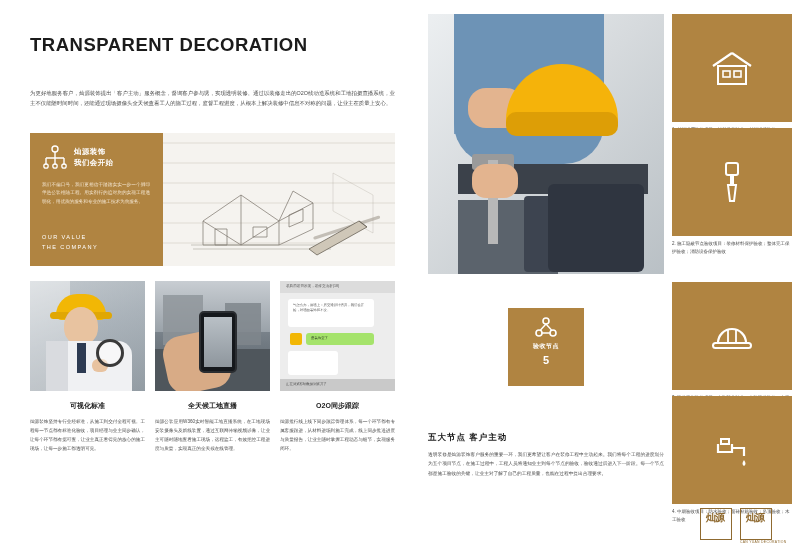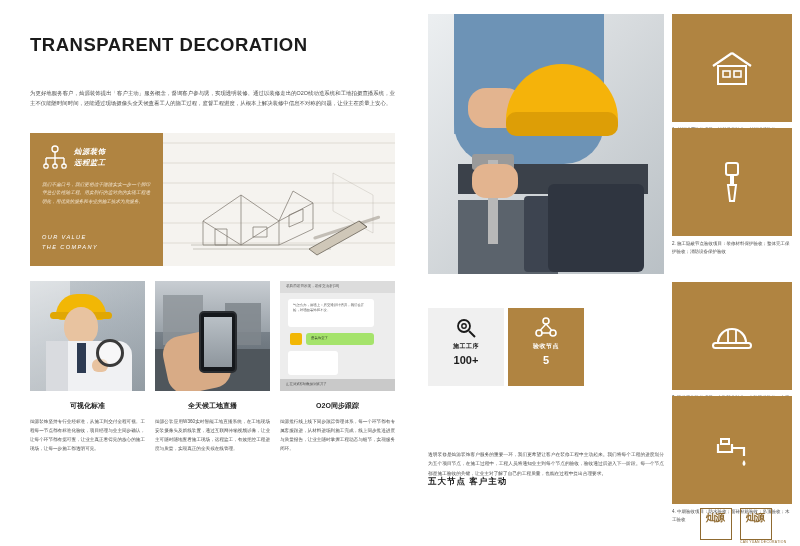--- a/index.html
+++ b/index.html
@@ -23,21 +23,21 @@
   .title-cn{
     position:absolute;left:30px;top:60px;
     font-size:17px;font-weight:bold;color:#1b1b1b;letter-spacing:1px;
   }
   .intro{
     position:absolute;left:30px;top:88px;width:365px;
     font-size:5.4px;line-height:1.85;color:#4a4a4a;text-align:justify;
   }
 
   
-  .hero{position:absolute;left:30px;top:133px;width:365px;height:133px;font-style:italic;}
+  .hero{position:absolute;left:30px;top:133px;width:365px;height:133px;}
   .hero-gold{
     position:absolute;left:0;top:0;width:133px;height:133px;
     background:#b08441;
   }
   .hero-sketch{
     position:absolute;left:133px;top:0;width:232px;height:133px;
     background:#f3f1ed;
     overflow:hidden;
   }
   .sketch-svg{position:absolute;left:0;top:0;}
@@ -148,21 +148,21 @@
   .stat{position:absolute;top:0;width:76px;height:78px;text-align:center;}
   .stat.s1{left:0;background:#f0f0f0;}
   .stat.s2{left:80px;background:#b08441;}
   .stat.s3{left:160px;background:#f0f0f0;}
   .stat .ic{margin:9px auto 3px;width:22px;height:22px;}
   .stat .lb{font-size:6px;font-weight:bold;color:#1b1b1b;letter-spacing:.5px;}
   .stat .nm{font-size:11px;font-weight:bold;color:#1b1b1b;margin-top:3px;}
   .stat.s2 .lb,.stat.s2 .nm{color:#fff;}
 
   .sec-title{
-    position:absolute;left:8px;top:432px;font-size:8.5px;font-weight:bold;color:#1b1b1b;letter-spacing:1px;margin-top:44px;
+    position:absolute;left:8px;top:432px;font-size:8.5px;font-weight:bold;color:#1b1b1b;letter-spacing:1px;
   }
   .sec-text{
     position:absolute;left:8px;top:450px;width:236px;font-size:4.7px;line-height:2;color:#4a4a4a;text-align:justify;
   }
 
   
   .footer-logos{position:absolute;left:700px;top:508px;width:88px;height:30px;}
   .fl-box{position:absolute;top:0;width:30px;height:30px;border:1px solid #8f6a30;}
   .fl1{left:0;}
   .fl2{left:40px;}
@@ -187,21 +187,21 @@
           <svg width="26" height="24" viewBox="0 0 26 24">
             <circle cx="13" cy="4" r="3" fill="none" stroke="#fff" stroke-width="1.4"></circle>
             <path d="M13 7 L13 13 M4 13 L22 13 M4 13 L4 20 M22 13 L22 20 M13 13 L13 20" fill="none" stroke="#fff" stroke-width="1.4"></path>
             <circle cx="4" cy="21" r="2.2" fill="none" stroke="#fff" stroke-width="1.3"></circle>
             <circle cx="13" cy="21" r="2.2" fill="none" stroke="#fff" stroke-width="1.3"></circle>
             <circle cx="22" cy="21" r="2.2" fill="none" stroke="#fff" stroke-width="1.3"></circle>
           </svg>
         </div>
         <div class="hero-brand">
           <div>灿源装饰</div>
-          <div>远程监工</div>
+          <div>我们会开始</div>
         </div>
         <div class="hero-body">我们不偏口号，我们更相信于踏踏实实一步一个脚印堡造公装维陆工程。用实剂行的追对您的实现工程透明化，用优质的服务和专业的施工技术为您服务。</div>
         <div class="hero-value">
           <div>OUR VALUE</div>
           <div>THE COMPANY</div>
         </div>
       </div>
 
       <div class="hero-sketch">
         <svg class="sketch-svg" width="232" height="133" viewBox="0 0 232 133">
@@ -348,31 +348,20 @@
       <svg width="40" height="40" viewBox="0 0 40 40">
         <path d="M6 14 L6 22 L20 22 L20 14" stroke="#fff" stroke-width="2.2" fill="none"></path>
         <path d="M20 18 L32 18 L32 26" stroke="#fff" stroke-width="2.2" fill="none"></path>
         <rect x="9" y="9" width="8" height="5" stroke="#fff" stroke-width="2" fill="none"></rect>
         <path d="M32 30 q-3 4 0 6 q3 -2 0 -6 z" fill="#fff"></path>
       </svg>
     </div>
     <div class="cap cap4">4. 中期验收项目：防水验收；面砖粘贴验收；吊顶验收；木工验收</div>
 
     <div class="stats">
-      <div class="stat s1">
-        <div class="ic">
-          <svg width="22" height="22" viewBox="0 0 22 22">
-            <circle cx="9" cy="9" r="6" stroke="#1b1b1b" stroke-width="1.8" fill="none"></circle>
-            <circle cx="9" cy="9" r="2.2" stroke="#1b1b1b" stroke-width="1.4" fill="none"></circle>
-            <path d="M14 14 L20 20" stroke="#1b1b1b" stroke-width="2"></path>
-          </svg>
-        </div>
-        <div class="lb">施工工序</div>
-        <div class="nm">100+</div>
-      </div>
       <div class="stat s2">
         <div class="ic">
           <svg width="22" height="22" viewBox="0 0 22 22">
             <circle cx="11" cy="4" r="3" stroke="#fff" stroke-width="1.6" fill="none"></circle>
             <circle cx="4" cy="16" r="3" stroke="#fff" stroke-width="1.6" fill="none"></circle>
             <circle cx="18" cy="16" r="3" stroke="#fff" stroke-width="1.6" fill="none"></circle>
             <path d="M11 7 L5.5 13 M11 7 L16.5 13 M7 16 H15" stroke="#fff" stroke-width="1.4"></path>
           </svg>
         </div>
         <div class="lb">验收节点</div>

